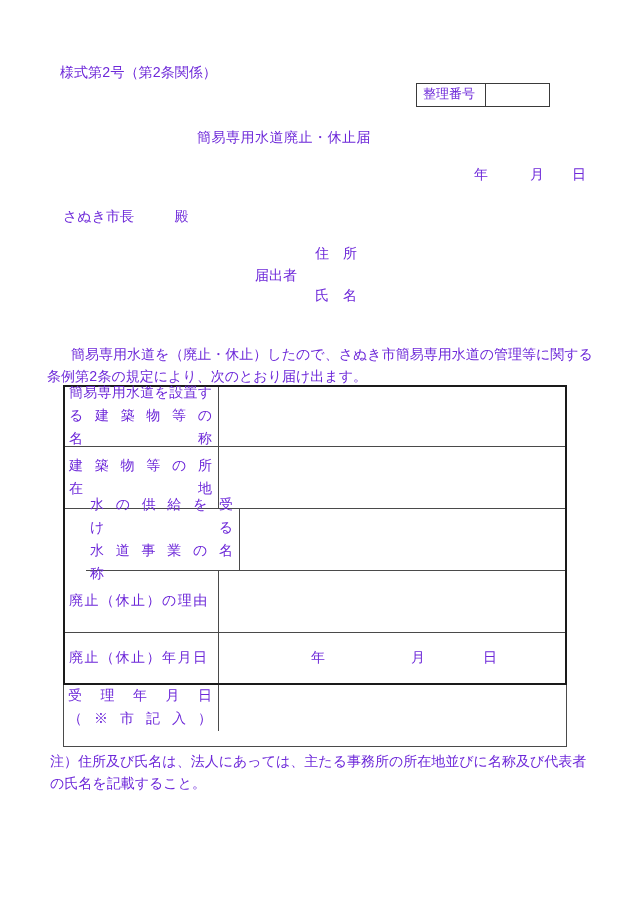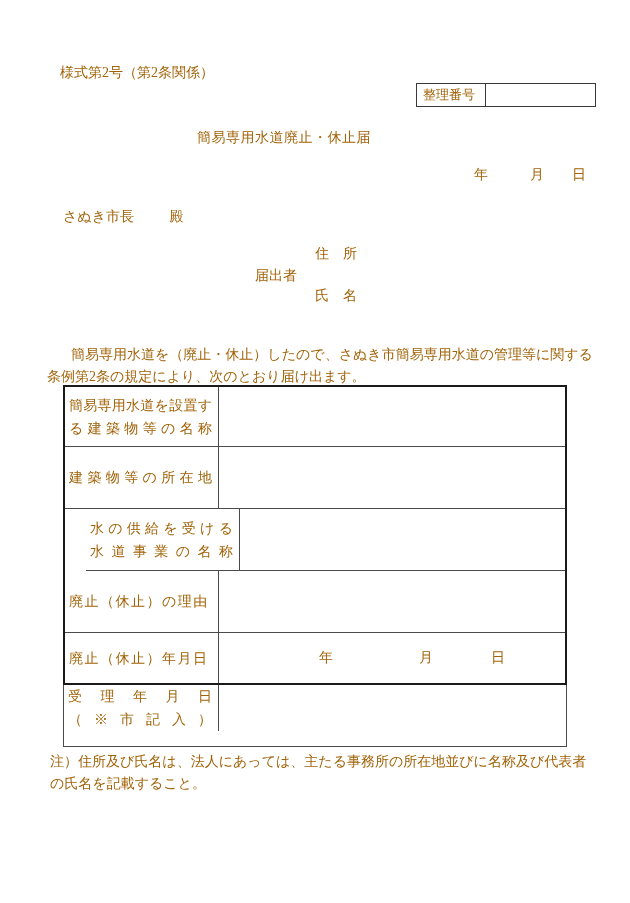--- a/index.html
+++ b/index.html
@@ -1,24 +1,24 @@
 <!DOCTYPE html>
 <html><head>
 <meta charset="utf-8">
 <style>
   html,body{margin:0;padding:0;background:#fff;}
   .page{
     position:relative;width:630px;height:903px;background:#ffffff;
-    font-family:Liberation Serif, serif;
-    color:#a16207;font-size:14px;overflow:hidden;
+    font-family:Liberation Mono, monospace;
+    color:#6d28d9;font-size:14px;overflow:hidden;
   }
   .abs{position:absolute;white-space:nowrap;}
   
   .form-number{left:60px;top:64px;}
-  .serial-box{position:absolute;left:416px;top:83px;width:180px;height:24px;
+  .serial-box{position:absolute;left:416px;top:83px;width:134px;height:24px;
     border:1px solid #3a3a3a;box-sizing:border-box;display:flex;}
   .serial-label{width:69px;box-sizing:border-box;border-right:1px solid #3a3a3a;
     padding-left:6px;font-size:13px;line-height:21px;}
   .serial-value{flex:1;}
   .form-title{position:absolute;left:0;top:129px;width:568px;text-align:center;
     letter-spacing:0.5px;}
   .date-line{left:474px;top:166px;display:inline-flex;}
   .date-line .m{margin-left:42px;}
   .date-line .d{margin-left:28px;}
   
@@ -27,21 +27,21 @@
   .decl-address{left:315px;top:245px;}
   .decl-role{left:255px;top:267px;}
   .decl-name{left:315px;top:287px;}
   
   .body-par{left:47px;top:344px;line-height:22px;}
   .body-par .l1{text-indent:24px;}
   
   .main-table{position:absolute;left:63px;top:385px;width:504px;height:300px;
     border:2px solid #1a1a1a;box-sizing:border-box;}
   .trow{display:flex;box-sizing:border-box;border-bottom:1px solid #4a4a4a;justify-content:flex-end;}
-  .trow:last-child{border-bottom:none;gap:8px;}
+  .trow:last-child{border-bottom:none;}
   .r1{height:60px;}.r2{height:62px;}.r3{height:62px;margin-left:21px;}.r4{height:62px;}.r5{height:50px;}
   .cell-label{width:154px;box-sizing:border-box;border-right:1px solid #4a4a4a;
     padding:0 6px 0 4px;display:flex;flex-direction:column;justify-content:center;}
   .cell-value{flex:1;display:flex;align-items:center;}
   .label-line{text-align:justify;text-align-last:justify;line-height:23px;}
   .ls{letter-spacing:1.5px;text-align-last:left;}
   .date-cell .y{margin-left:92px;}
   .date-cell .m{margin-left:86px;}
   .date-cell .d{margin-left:58px;}
   .sub-row{position:absolute;left:63px;top:685px;width:504px;height:62px;

